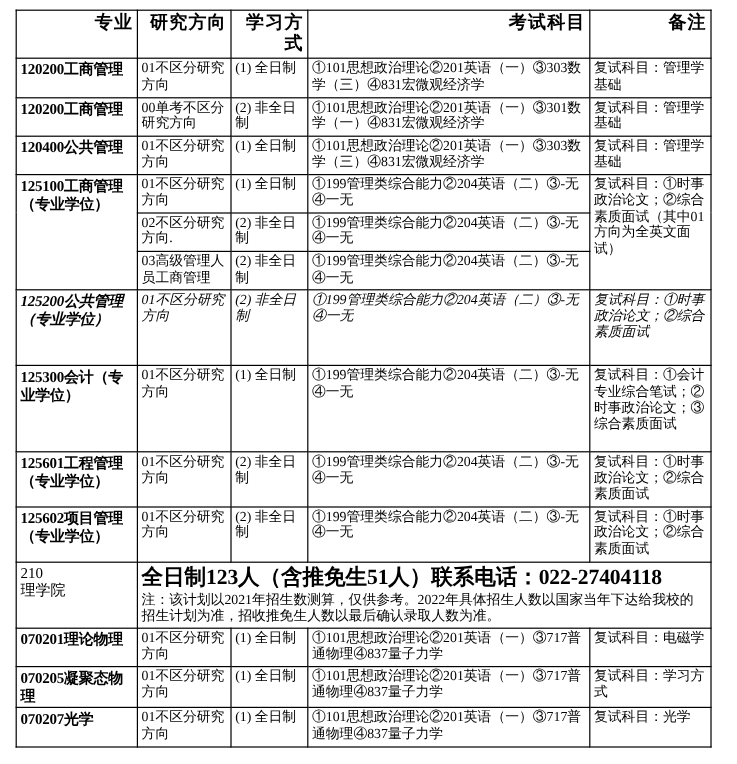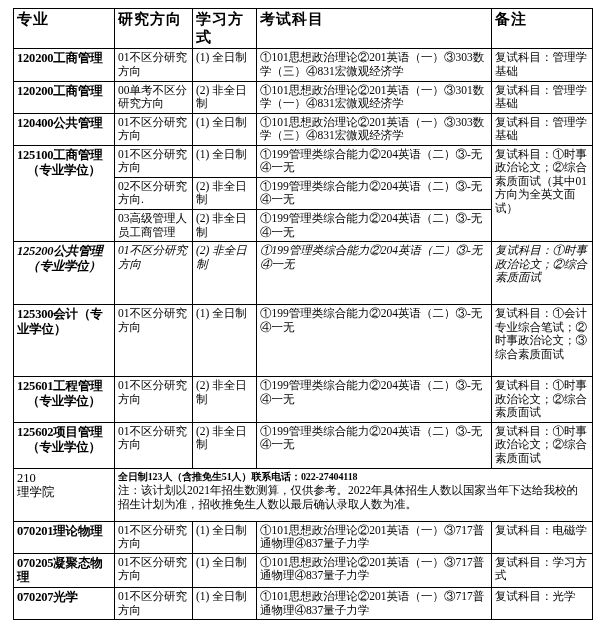--- a/index.html
+++ b/index.html
@@ -37,54 +37,53 @@
     overflow: hidden;
   }
   
   col.c1 { width: 101px; }
   col.c2 { width: 78px; }
   col.c3 { width: 64px; }
   col.c4 { width: 235px; }
   col.c5 { width: 101px; }
 
   th.hd {
-    text-align: left;
+    text-align: right;
     vertical-align: middle;
     font-weight: bold;
     font-size: 15px;
     height: 27px;
     padding: 3px 2px;
     letter-spacing: 1px;
   }
   td.major {
     font-weight: bold;
     font-size: 12.5px;
     text-align: left;
     padding-top: 3px;
     letter-spacing: -0.2px;
   }
   td.major .ctr {
     display: block;
-    text-align: center;
   }
   td.dir, td.mode, td.subj, td.note {
     font-size: 11.5px;
   }
   td.subj { font-size: 11.5px; }
   td.note { font-size: 11.5px; }
   td.inst {
     font-weight: normal;
     font-size: 12.5px;
   }
   td.plan {
     font-size: 11.5px;
   }
   .plan .line1 {
     font-weight: bold;
-    font-size: 10px;
+    font-size: 18px;
     display: block;
     margin-bottom: 1px;
     letter-spacing: -0.1px;
   }
   .plan .line2 {
     display: block;
     font-size: 11.5px;
     line-height: 1.22;
   }
 </style>

